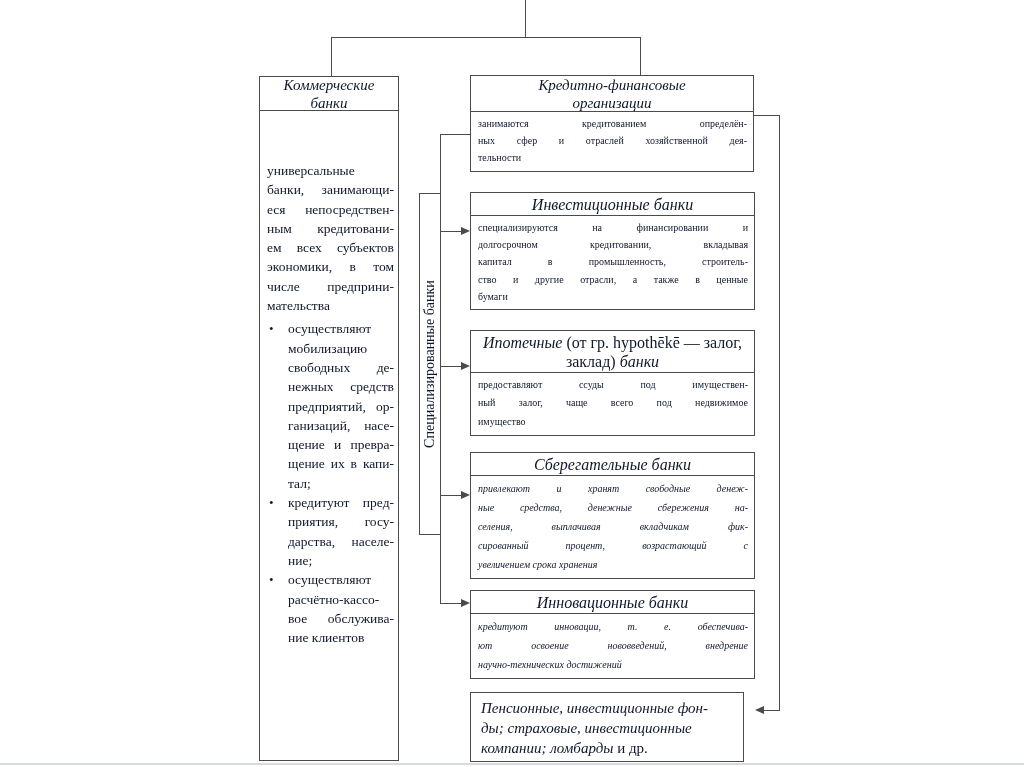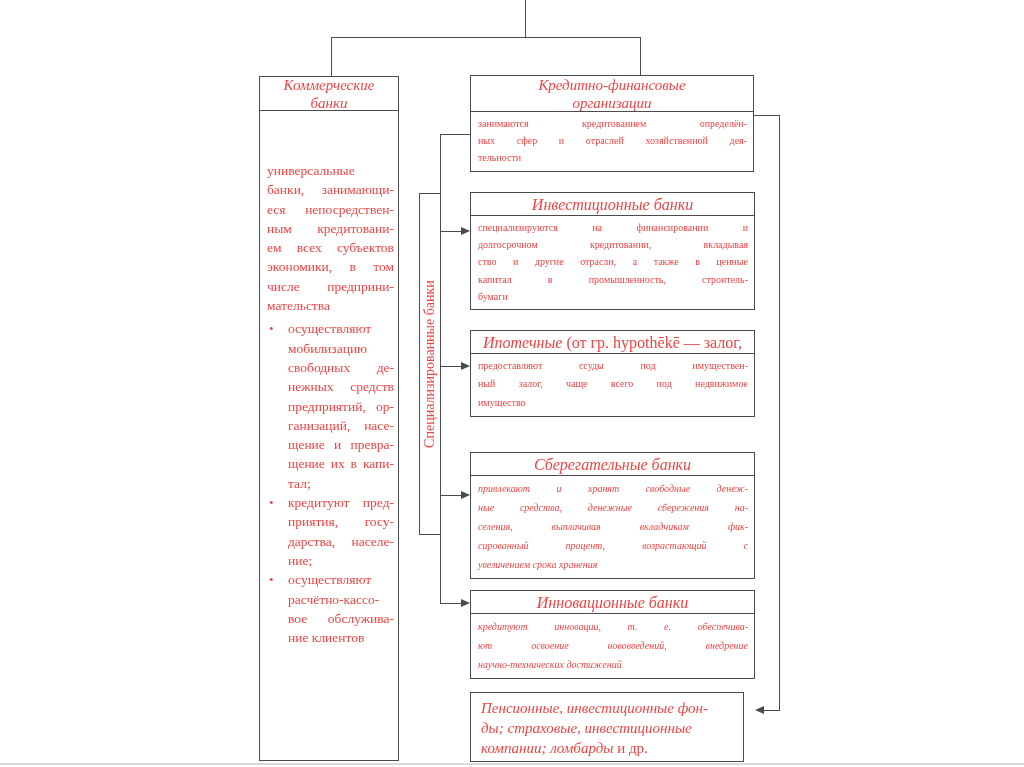--- a/index.html
+++ b/index.html
@@ -1,18 +1,18 @@
 <!DOCTYPE html>
 <html lang="ru"><head>
 <meta charset="utf-8">
 <style>
   html,body { margin:0; padding:0; background:#ffffff; }
   .stage {
     position:relative; width:1024px; height:767px; background:#ffffff;
-    font-family:"Liberation Serif","DejaVu Serif",serif; color:#ef4444;
+    font-family:"Liberation Serif","DejaVu Serif",serif; color:#0f172a;
     overflow:hidden;
   }
   
   .ln { position:absolute; background:#4b4b4b; }
   
   .ar { position:absolute; width:0; height:0;
         border-top:4px solid transparent; border-bottom:4px solid transparent; }
   .ar.r { border-left:9px solid #4b4b4b; }
   .ar.l { border-right:9px solid #4b4b4b; }
   
@@ -147,29 +147,30 @@
   <div class="ln" style="left:754px;top:115px;width:26px;height:1px"></div>
   <div class="ln" style="left:779px;top:115px;width:1px;height:596px"></div>
   <div class="ln" style="left:764px;top:710px;width:16px;height:1px"></div>
   <div class="ar l" style="left:755px;top:706px"></div>
 
   <div class="bx" style="left:470px;top:192px;width:285px">
     <div class="sec-head">Инвестиционные банки</div>
     <div class="body-txt lh17">
         <div class="jl">специализируются на финансировании и</div>
         <div class="jl">долгосрочном кредитовании, вкладывая</div>
+        <div class="jl">капитал в промышленность, строитель-</div>
         <div class="jl">ство и другие отрасли, а также в ценные</div>
-        <div class="jl">капитал в промышленность, строитель-</div>
         <div class="jl last">бумаги</div>
       </div>
   </div>
 
   <div class="bx" style="left:470px;top:330px;width:285px">
     <div class="sec-head" style="font-style:normal;padding-top:2px;padding-bottom:1px">
       <div class="mh-line"><i>Ипотечные </i><span class="rm">(от гр. hypothēkē — залог,</span></div>
+      <div class="mh-line"><span class="rm">заклад) </span><i>банки</i></div>
     </div>
     <div class="body-txt lh18">
         <div class="jl">предоставляют ссуды под имуществен-</div>
         <div class="jl">ный залог, чаще всего под недвижимое</div>
         <div class="jl last">имущество</div>
       </div>
   </div>
 
   <div class="bx" style="left:470px;top:452px;width:285px">
     <div class="sec-head">Сберегательные банки</div>

